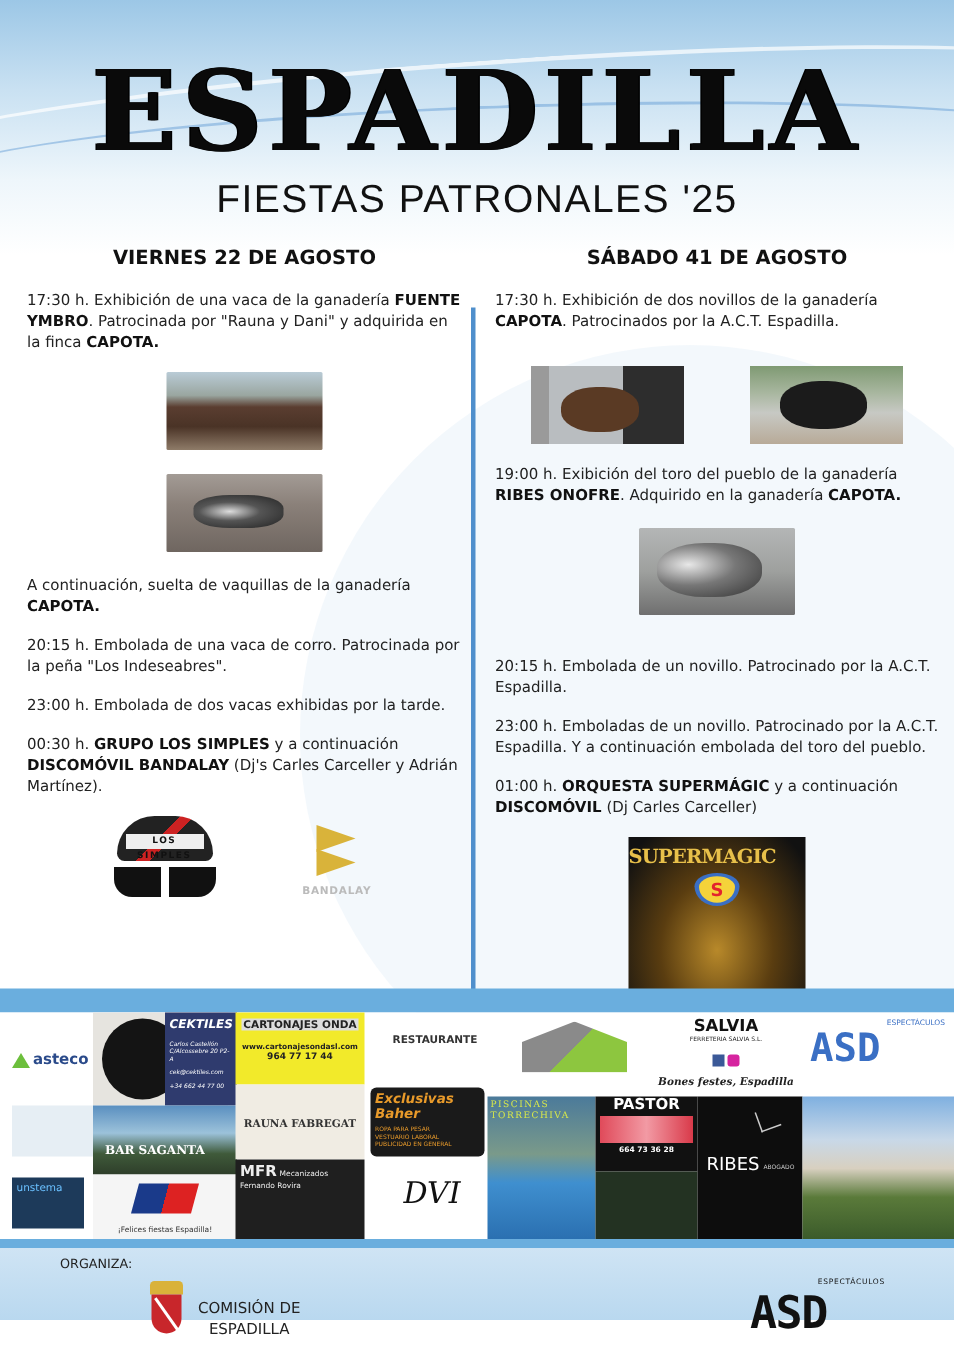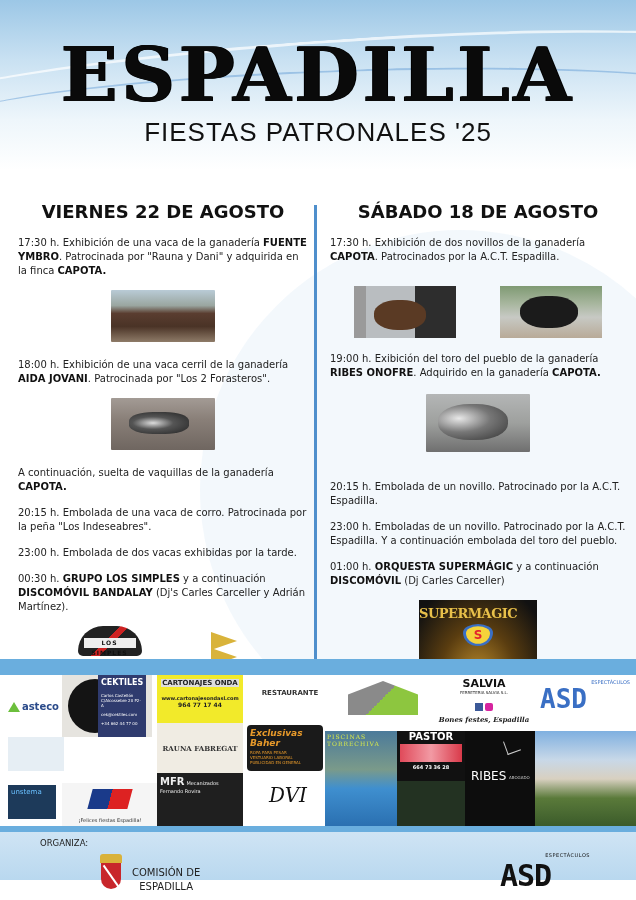--- a/index.html
+++ b/index.html
@@ -20,21 +20,21 @@
   .title { position: absolute; left: 0; top: 38px; width: 636px; text-align: center;
     font-family: "DejaVu Serif", serif; font-weight: 900; font-size: 74px; letter-spacing: 4px; color: #0a0a0a;
     transform: scaleY(1.0); line-height: 1; text-shadow: 1px 0 0 #000, -1px 0 0 #000; }
   .subtitle { position: absolute; left: 0; top: 117px; width: 636px; text-align: center;
     font-family: "Liberation Sans", sans-serif; font-size: 26px; letter-spacing: 1px; color: #111; font-weight: 400; }
 
   .col { position: absolute; top: 165px; }
   .col-left { left: 18px; width: 290px; }
   .col-right { left: 330px; width: 296px; }
   .divider { position: absolute; left: 314px; top: 205px; width: 3px; height: 455px; background: #4f8fcc; }
-  .day-title { text-align: center; font-weight: bold; font-size: 18px; color: #111; margin-bottom: 14px; margin-top: 36px; }
+  .day-title { text-align: center; font-weight: bold; font-size: 13px; color: #111; margin-bottom: 14px; }
   .event { font-size: 10px; line-height: 14px; color: #222; margin-bottom: 12px; }
   .event b { font-weight: bold; color: #111; }
   .photo { margin: 4px auto 16px auto; border-radius: 1px; }
 
   .ph-cows { width: 104px; height: 52px; background: linear-gradient(180deg,#b9cbd6 0,#9aa6a0 30%,#5a3d30 45%,#4a3326 70%,#8e7b68 100%); }
   .ph-cerril { width: 104px; height: 52px; background: linear-gradient(180deg,#a39b95 0,#8a8079 40%,#6f6660 100%); position: relative; }
   .ph-cerril::after { content:""; position:absolute; left:18px; top:14px; width:60px; height:22px; border-radius:40%; background: radial-gradient(ellipse at 40% 50%, #ddd 0, #555 40%, #222 100%); }
   .ph-toro1 { width: 102px; height: 52px; background: linear-gradient(90deg,#9a9a9a 0 12%,#b9bdc0 12% 60%,#2d2d2d 60% 100%); position: relative; }
   .ph-toro1::after { content:""; position:absolute; left:20px; top:14px; width:52px; height:30px; border-radius:45%; background:#5a3a24; }
   .ph-toro2 { width: 102px; height: 52px; background: linear-gradient(180deg,#7f9a73 0,#a9b7a0 35%,#c7c9c4 60%,#b8aa98 100%); position: relative; }
@@ -91,23 +91,20 @@
   <div class="divider"></div>
 
   <div class="col col-left">
     <div class="day-title">VIERNES 22 DE AGOSTO</div>
 
     <div class="event">
       <span>17:30 h.</span><span> Exhibición de una vaca de la ganadería </span><b>FUENTE YMBRO</b><span>. Patrocinada por "Rauna y Dani" y adquirida en la finca </span><b>CAPOTA.</b>
     </div>
     <div class="photo ph-cows"></div>
 
-    <div class="event">
-      <span>18:00 h.</span><span> Exhibición de una vaca cerril de la ganadería </span><b>AIDA JOVANI</b><span>. Patrocinada por "Los 2 Forasteros".</span>
-    </div>
     <div class="photo ph-cerril"></div>
 
     <div class="event">
       <span>A continuación, suelta de vaquillas de la ganadería </span><b>CAPOTA.</b>
     </div>
     <div class="event">
       <span>20:15 h.</span><span> Embolada de una vaca de corro. Patrocinada por la peña "Los Indeseabres".</span>
     </div>
     <div class="event">
       <span>23:00 h.</span><span> Embolada de dos vacas exhibidas por la tarde.</span>
@@ -124,21 +121,21 @@
       </div>
       <div class="bandalay">
         <div class="arrow a1"></div>
         <div class="arrow a2"></div>
         <div class="lbl">BANDALAY</div>
       </div>
     </div>
   </div>
 
   <div class="col col-right">
-    <div class="day-title">SÁBADO 18 DE AGOSTO</div>
+    <div class="day-title">SÁBADO 41 DE AGOSTO</div>
 
     <div class="event">
       <span>17:30 h.</span><span> Exhibición de dos novillos de la ganadería </span><b>CAPOTA</b><span>. Patrocinados por la A.C.T. Espadilla.</span>
     </div>
     <div class="photo-row">
       <div class="ph-toro1"></div>
       <div class="ph-toro2"></div>
     </div>
 
     <div class="event">
@@ -164,21 +161,21 @@
 
   <div class="sponsor-band-top"></div>
   <div class="sponsors">
     <div class="sp" style="left:8px;top:26px;width:56px;height:24px;">
       <span style="display:inline-block;width:0;height:0;border-left:6px solid transparent;border-right:6px solid transparent;border-bottom:10px solid #6cbf3c;vertical-align:middle;"></span>
       <span style="font-size:10px;font-weight:bold;color:#2a4a8a;vertical-align:middle;">asteco</span>
     </div>
     <div class="sp" style="left:62px;top:0;width:90px;height:62px;background:#e6e4df;">
       <div style="position:absolute;left:6px;top:4px;width:54px;height:54px;border-radius:50%;background:#141414;"></div>
     </div>
-    <div class="sp" style="left:98px;top:0;width:48px;height:62px;background:#2f3b6e;color:#fff;padding:3px;">
+    <div class="sp" style="left:110px;top:0;width:48px;height:62px;background:#2f3b6e;color:#fff;padding:3px;font-style:italic;">
       <div class="sp-title" style="font-size:8px;">CEKTILES</div>
       <div style="font-size:4px;margin-top:6px;">Carlos Castellón</div>
       <div style="font-size:4px;">C/Alcossebre 20 P2-A</div>
       <div style="font-size:4px;margin-top:4px;">cek@cektiles.com</div>
       <div style="font-size:4px;margin-top:4px;">+34 662 44 77 00</div>
     </div>
     <div class="sp" style="left:157px;top:0;width:86px;height:48px;background:#f2ea2a;text-align:center;padding-top:4px;">
       <div class="sp-title" style="font-size:7px;background:#ddd;margin:0 4px;">CARTONAJES ONDA</div>
       <div style="font-size:5px;margin-top:8px;font-weight:bold;">www.cartonajesondasl.com</div>
       <div style="font-size:6px;font-weight:bold;">964 77 17 44</div>
@@ -196,20 +193,23 @@
         <span style="display:inline-block;width:8px;height:8px;background:#3b5998;"></span>
         <span style="display:inline-block;width:8px;height:8px;background:#d6249f;border-radius:2px;"></span>
       </div>
       <div style="font-family:'DejaVu Serif',serif;font-style:italic;font-weight:bold;font-size:7px;margin-top:3px;">Bones festes, Espadilla</div>
     </div>
     <div class="sp" style="left:540px;top:4px;width:90px;height:44px;">
       <div style="font-size:5px;text-align:right;color:#3a6fc4;">ESPECTÁCULOS</div>
       <div style="font-size:26px;font-weight:bold;color:#3a6fc4;font-family:'DejaVu Sans Mono',monospace;line-height:28px;">ASD</div>
     </div>
     <div class="sp" style="left:8px;top:62px;width:56px;height:34px;background:#e6eef4;"></div>
+    <div class="sp" style="left:62px;top:62px;width:96px;height:46px;background:linear-gradient(180deg,#5a8fc0 0,#9cc2da 40%,#3f5a3a 70%,#2e3e2a 100%);">
+      <div style="position:absolute;left:8px;top:24px;color:#fff;font-family:'DejaVu Serif',serif;font-weight:bold;font-size:8px;">BAR SAGANTA</div>
+    </div>
     <div class="sp" style="left:157px;top:48px;width:86px;height:50px;background:#f0ece3;text-align:center;padding-top:22px;">
       <div style="font-family:'DejaVu Serif',serif;font-size:7px;font-weight:bold;color:#333;line-height:8px;">RAUNA FABREGAT</div>
     </div>
     <div class="sp" style="left:247px;top:50px;width:76px;height:46px;background:#1a1a1a;border-radius:4px;padding:3px;">
       <div style="font-size:9px;font-weight:bold;color:#e89a2a;font-style:italic;">Exclusivas Baher</div>
       <div style="font-size:4px;color:#e89a2a;margin-top:2px;">ROPA PARA PESAR</div>
       <div style="font-size:4px;color:#e89a2a;">VESTUARIO LABORAL</div>
       <div style="font-size:4px;color:#e89a2a;">PUBLICIDAD EN GENERAL</div>
     </div>
     <div class="sp" style="left:325px;top:56px;width:72px;height:96px;background:linear-gradient(180deg,#4b7a9a 0,#7a9a8a 40%,#3f8fcf 60%,#2a6fb0 100%);padding:2px;">

